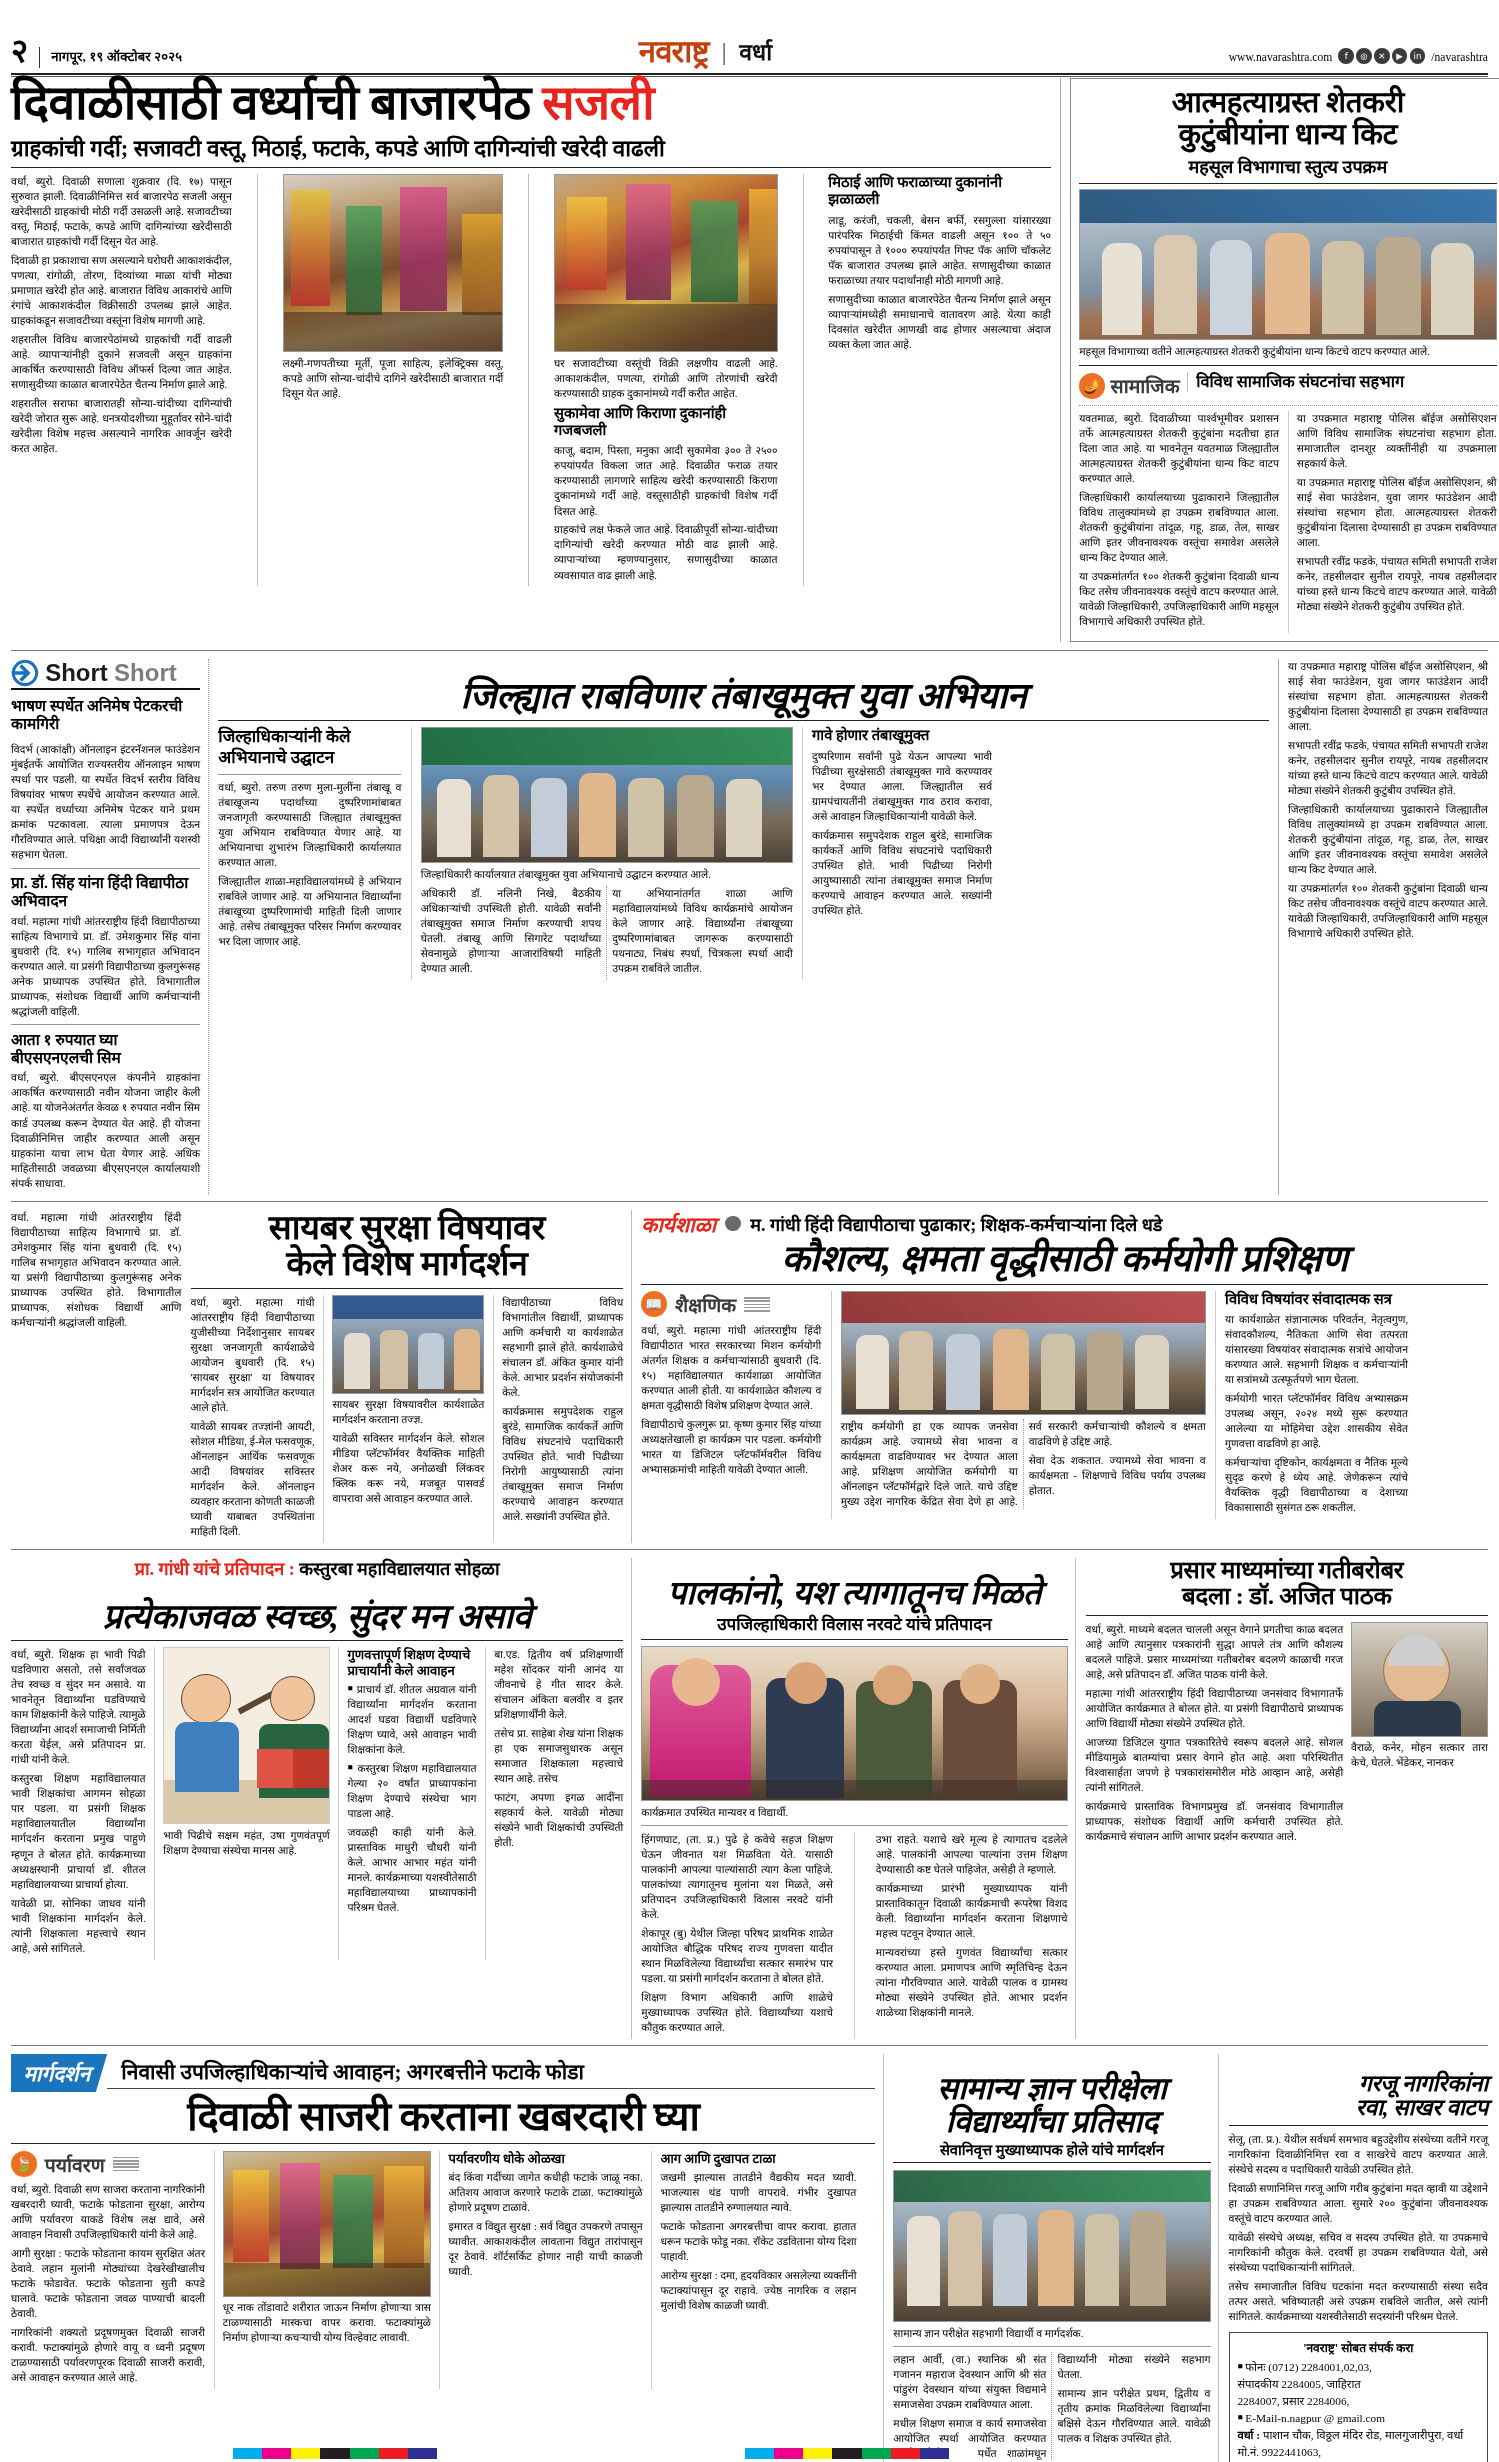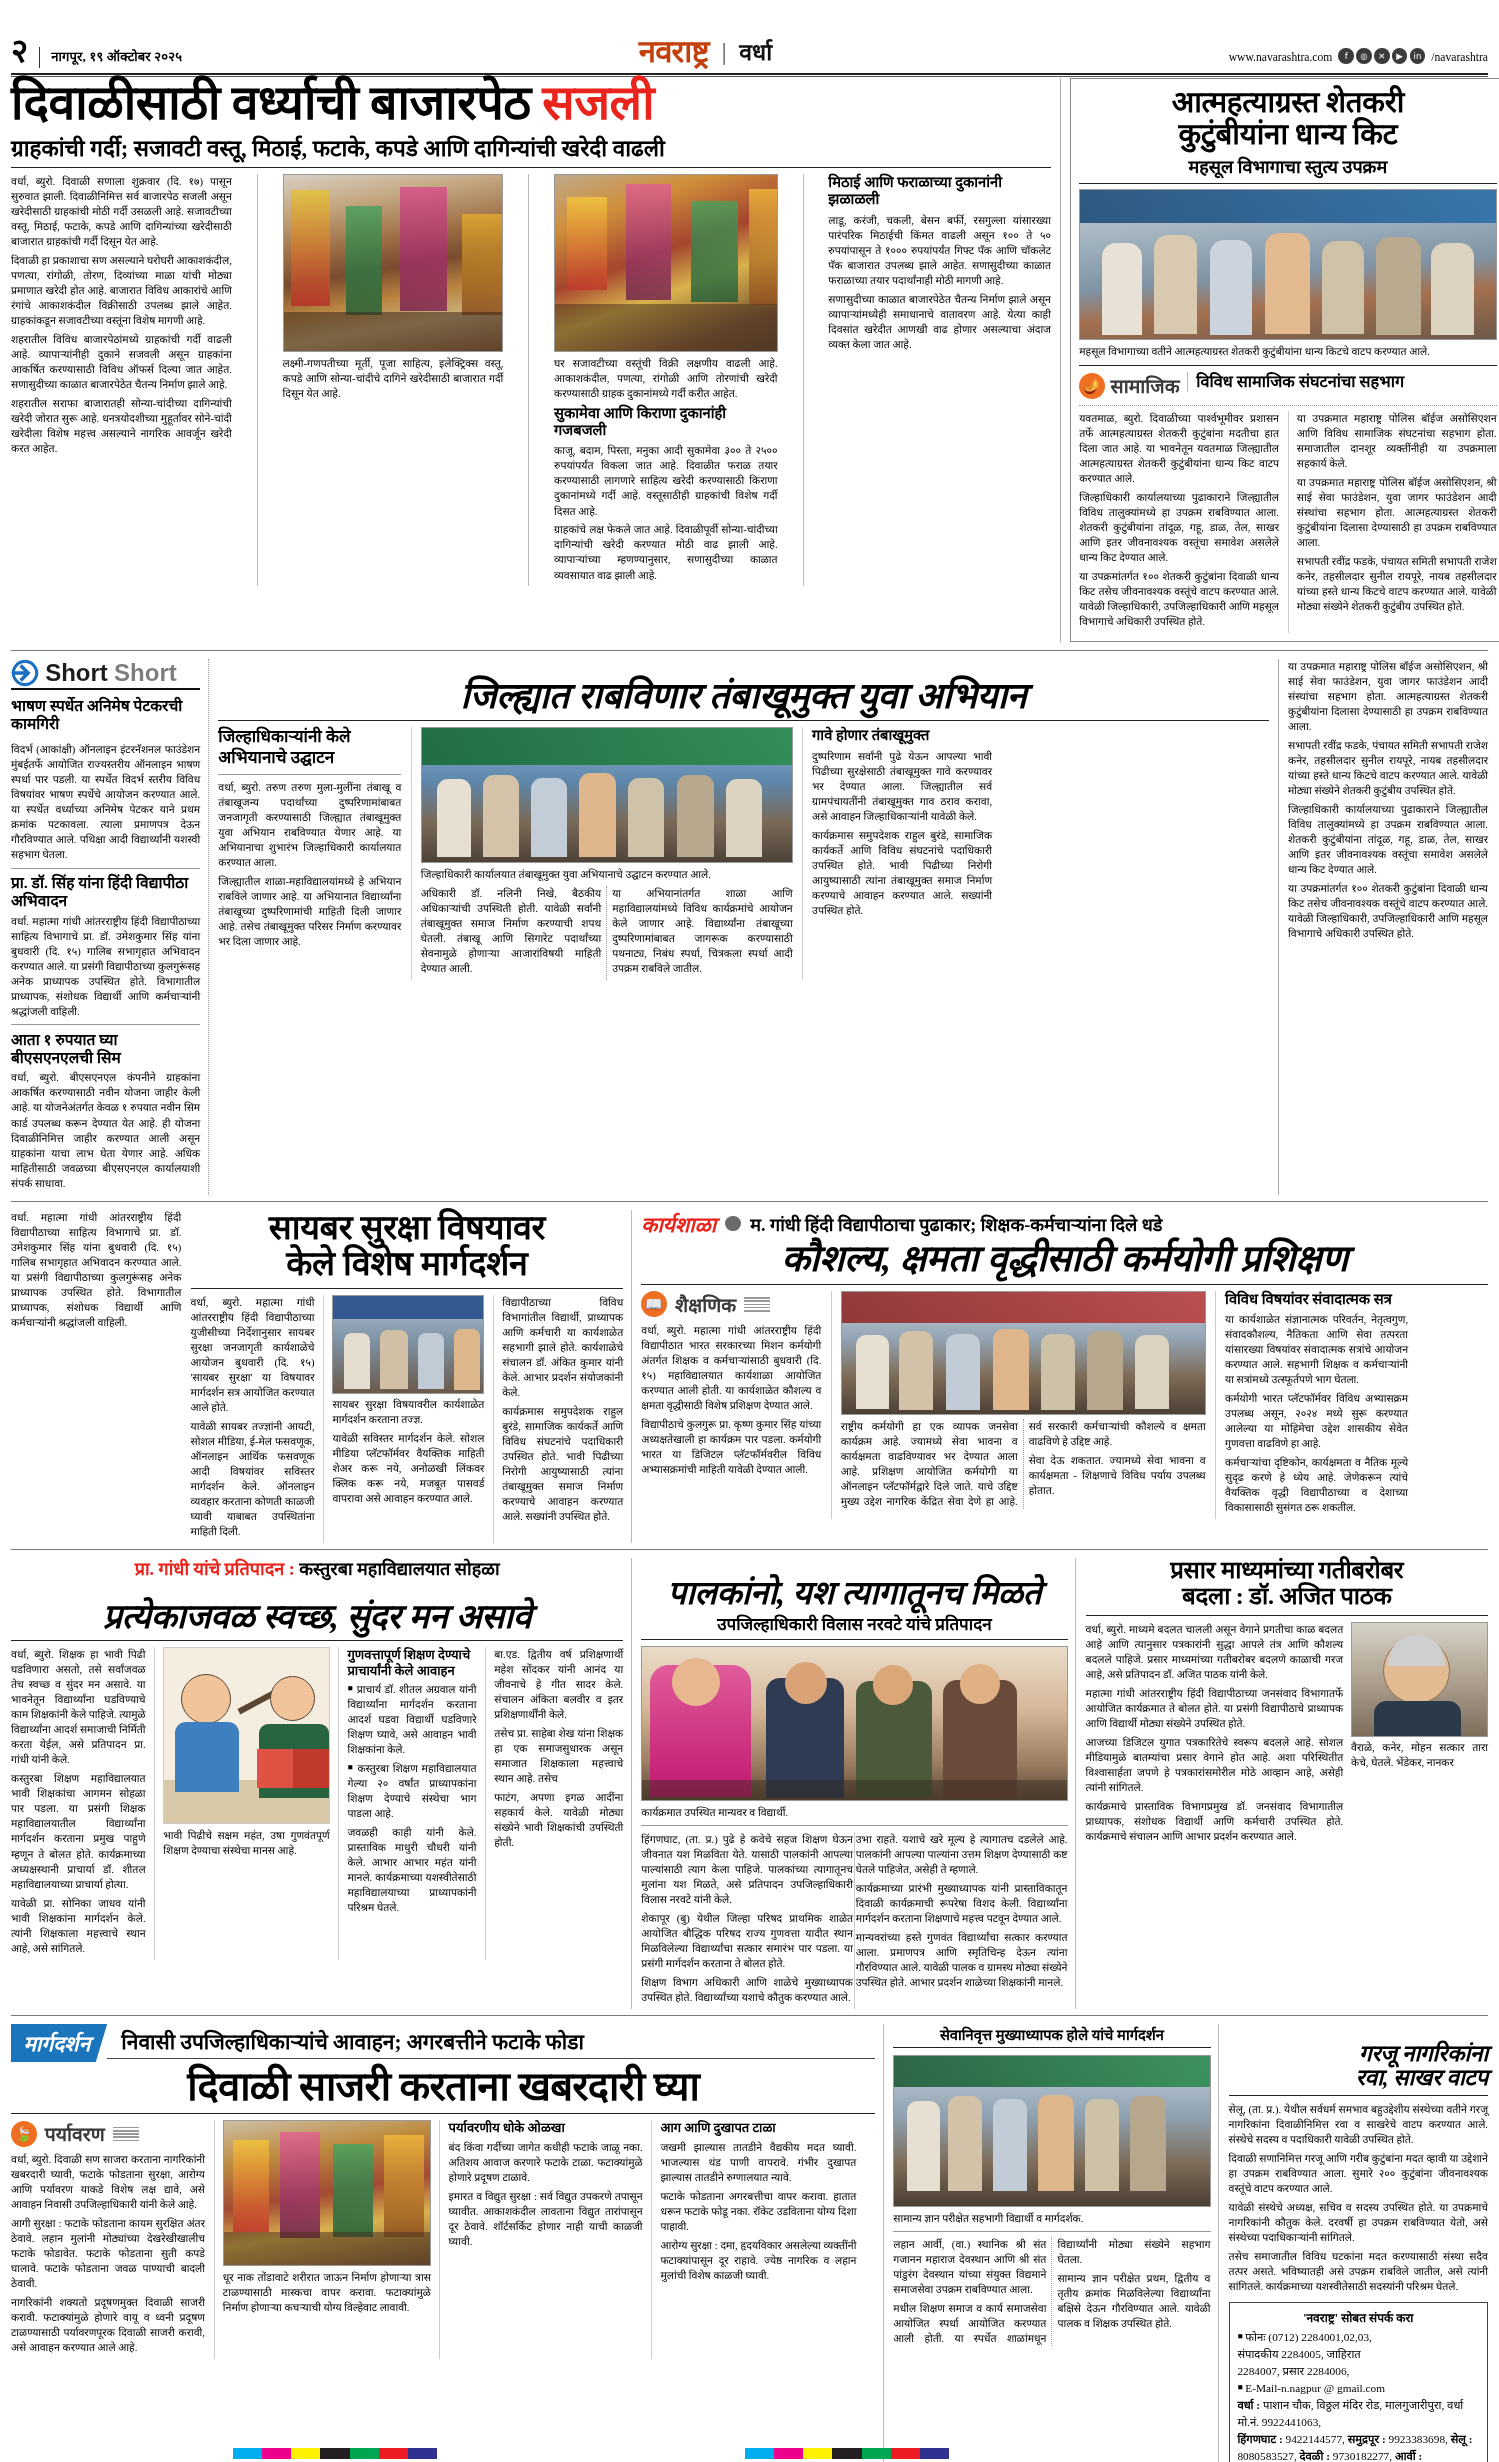--- a/index.html
+++ b/index.html
@@ -474,21 +474,21 @@
         <div style="position:absolute;left:124px;top:31px;width:78px;height:120px;background:#2f3b52;border-radius:14px 14px 0 0;"></div>
         <div style="position:absolute;left:143px;top:15.5px;width:42px;height:42px;border-radius:50%;background:#d9a madame;background:#d9a377;"></div>
         <div style="position:absolute;left:214px;top:34px;width:76px;height:116px;background:#4a5a3a;border-radius:14px 14px 0 0;"></div>
         <div style="position:absolute;left:231px;top:18.6px;width:40px;height:40px;border-radius:50%;background:#dba778;"></div>
         <div style="position:absolute;left:301px;top:33px;width:74px;height:118px;background:#6a4a3a;border-radius:14px 14px 0 0;"></div>
         <div style="position:absolute;left:318px;top:17px;width:40px;height:40px;border-radius:50%;background:#e0b184;"></div>
         <div style="position:absolute;left:0;bottom:0;width:100%;height:20px;background:rgba(50,40,30,.45);"></div>
       </div>
       <p class="body" style="margin-top:3.9px;">कार्यक्रमात उपस्थित मान्यवर व विद्यार्थी.</p>
       <div class="hr-t"></div>
-      <div style="display:flex;gap:1px;">
+      <div style="display:flex;gap:21px;">
         <div style="flex:1;">
           <p class="body">हिंगणघाट, (ता. प्र.) पुढे हे कवेचे सहज शिक्षण घेऊन जीवनात यश मिळविता येते. यासाठी पालकांनी आपल्या पाल्यांसाठी त्याग केला पाहिजे. पालकांच्या त्यागातूनच मुलांना यश मिळते, असे प्रतिपादन उपजिल्हाधिकारी विलास नरवटे यांनी केले.</p>
           <p class="body">शेकापूर (बु) येथील जिल्हा परिषद प्राथमिक शाळेत आयोजित बौद्धिक परिषद राज्य गुणवत्ता यादीत स्थान मिळविलेल्या विद्यार्थ्यांचा सत्कार समारंभ पार पडला. या प्रसंगी मार्गदर्शन करताना ते बोलत होते.</p>
           <p class="body">शिक्षण विभाग अधिकारी आणि शाळेचे मुख्याध्यापक उपस्थित होते. विद्यार्थ्यांच्या यशाचे कौतुक करण्यात आले.</p>
         </div>
         <div style="width:0.8px;background:#ccc;"></div>
         <div style="flex:1;">
           <p class="body">उभा राहते. यशाचे खरे मूल्य हे त्यागातच दडलेले आहे. पालकांनी आपल्या पाल्यांना उत्तम शिक्षण देण्यासाठी कष्ट घेतले पाहिजेत, असेही ते म्हणाले.</p>
           <p class="body">कार्यक्रमाच्या प्रारंभी मुख्याध्यापक यांनी प्रास्ताविकातून दिवाळी कार्यक्रमाची रूपरेषा विशद केली. विद्यार्थ्यांना मार्गदर्शन करताना शिक्षणाचे महत्त्व पटवून देण्यात आले.</p>
           <p class="body">मान्यवरांच्या हस्ते गुणवंत विद्यार्थ्यांचा सत्कार करण्यात आला. प्रमाणपत्र आणि स्मृतिचिन्ह देऊन त्यांना गौरविण्यात आले. यावेळी पालक व ग्रामस्थ मोठ्या संख्येने उपस्थित होते. आभार प्रदर्शन शाळेच्या शिक्षकांनी मानले.</p>
@@ -570,20 +570,23 @@
         <div style="width:196px;">
           <div class="colhead" style="font-size:13px;">आग आणि दुखापत टाळा</div>
           <p class="body">जखमी झाल्यास तातडीने वैद्यकीय मदत घ्यावी. भाजल्यास थंड पाणी वापरावे. गंभीर दुखापत झाल्यास तातडीने रुग्णालयात न्यावे.</p>
           <p class="body">फटाके फोडताना अगरबत्तीचा वापर करावा. हातात धरून फटाके फोडू नका. रॉकेट उडविताना योग्य दिशा पाहावी.</p>
           <p class="body">आरोग्य सुरक्षा : दमा, हृदयविकार असलेल्या व्यक्तींनी फटाक्यांपासून दूर राहावे. ज्येष्ठ नागरिक व लहान मुलांची विशेष काळजी घ्यावी.</p>
         </div>
       </div>
     </div>
 
     <div style="width:326px;border-right:0.8px solid #bbb;padding-right:7.8px;">
+      <h2 class="sec-head italic" style="font-size:31px;text-align:center;">
+        <span>सामान्य ज्ञान परीक्षेला</span><br><span>विद्यार्थ्यांचा प्रतिसाद</span>
+      </h2>
       <div style="text-align:center;font-size:14.7px;font-weight:bold;border-bottom:1.6px solid #222;padding-bottom:3.9px;margin-bottom:6.2px;">सेवानिवृत्त मुख्याध्यापक होले यांचे मार्गदर्शन</div>
       <div class="photo b" style="height:152px;background:linear-gradient(180deg,#c3cfd9 0%,#8fa2b2 40%,#7d6c58 72%,#4a3f33 100%);">
         <div style="position:absolute;left:0;top:0;width:100%;height:31px;background:linear-gradient(90deg,#1e5c38,#2f8c52);opacity:.9;"></div>
         <div style="position:absolute;left:12.4px;top:45px;width:33px;height:90px;background:#e7e0d2;border-radius:10px 10px 0 0;"></div>
         <div style="position:absolute;left:54px;top:40px;width:34px;height:95px;background:#d3c2a7;border-radius:10px 10px 0 0;"></div>
         <div style="position:absolute;left:99px;top:43px;width:34px;height:92px;background:#c2ccd7;border-radius:10px 10px 0 0;"></div>
         <div style="position:absolute;left:144px;top:39px;width:36px;height:96px;background:#dfb68c;border-radius:10px 10px 0 0;"></div>
         <div style="position:absolute;left:191px;top:43px;width:34px;height:92px;background:#cdc1a7;border-radius:10px 10px 0 0;"></div>
         <div style="position:absolute;left:236px;top:40px;width:36px;height:95px;background:#b7a78c;border-radius:10px 10px 0 0;"></div>
       </div>

